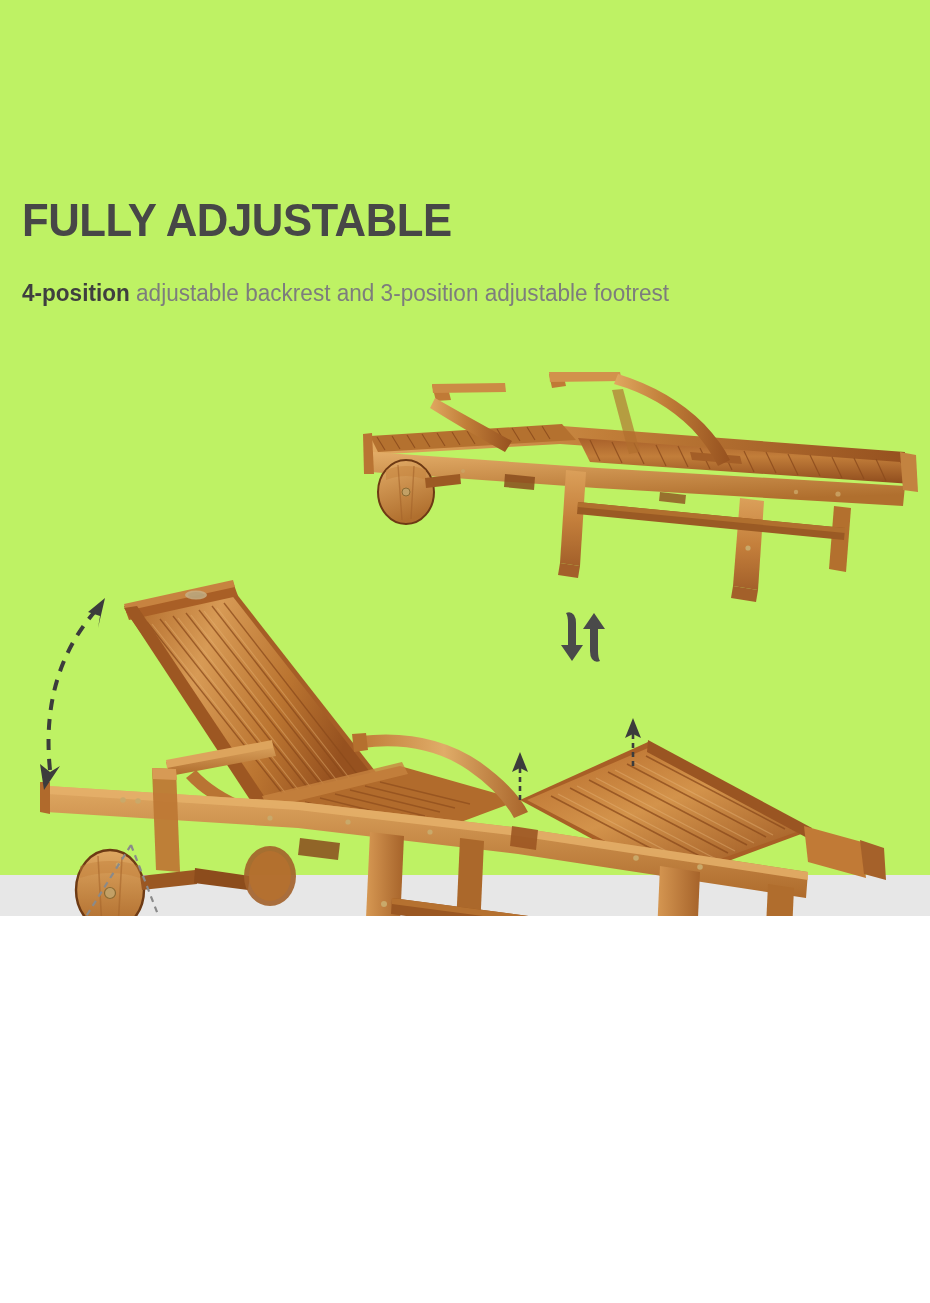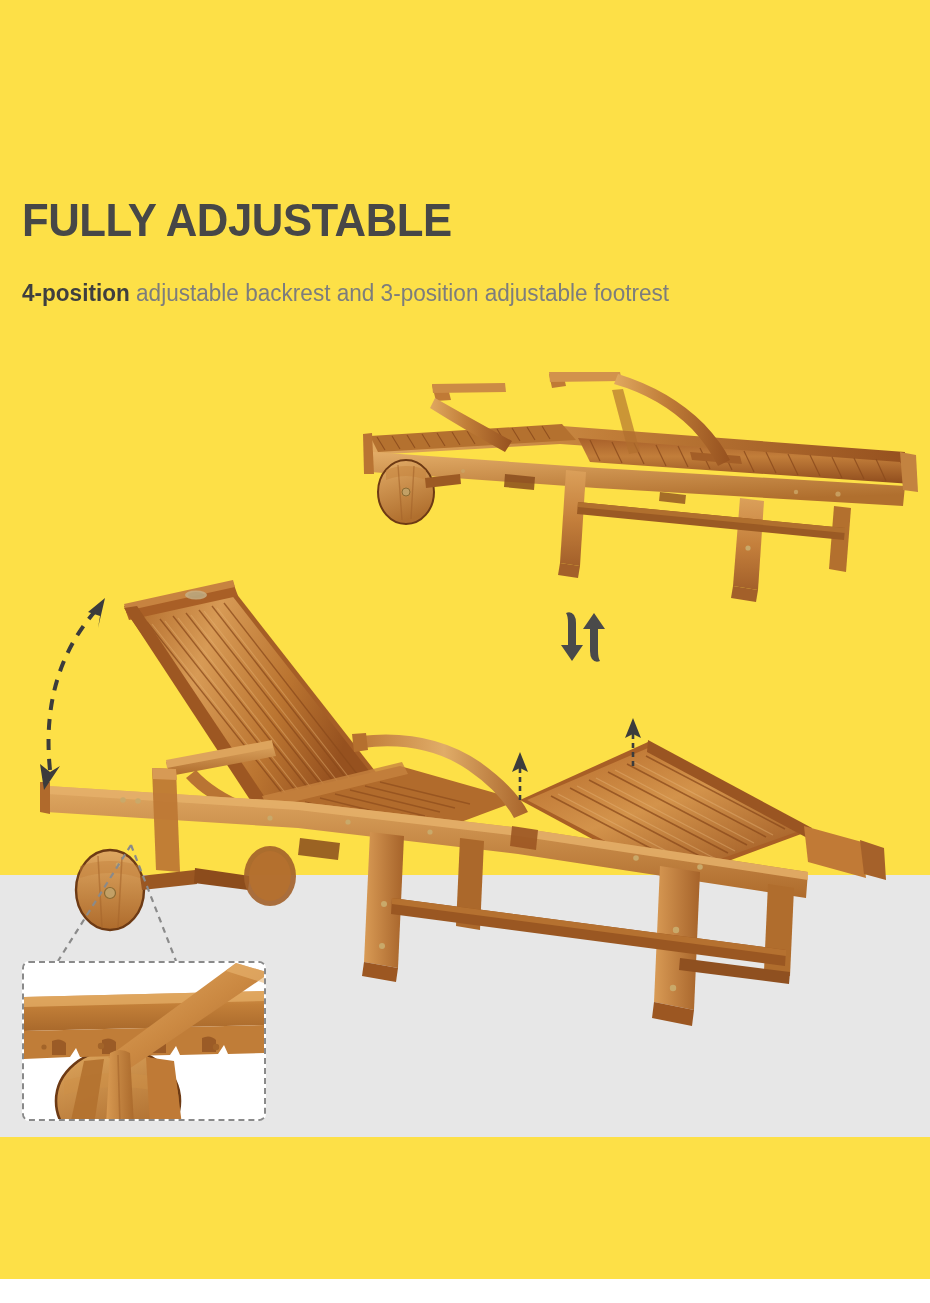--- a/index.html
+++ b/index.html
@@ -6,22 +6,22 @@
     margin: 0;
     padding: 0;
     background: #ffffff;
   }
   body {
     font-family: "Liberation Sans", sans-serif;
   }
   #page {
     position: relative;
     width: 930px;
-    height: 1279px;
-    background: #fde047;
+    height: 916px;
+    background: #bef264;
     overflow: hidden;
   }
 
   
   .gray-band {
     position: absolute;
     left: 0;
     top: 875px;
     width: 930px;
     height: 262px;

